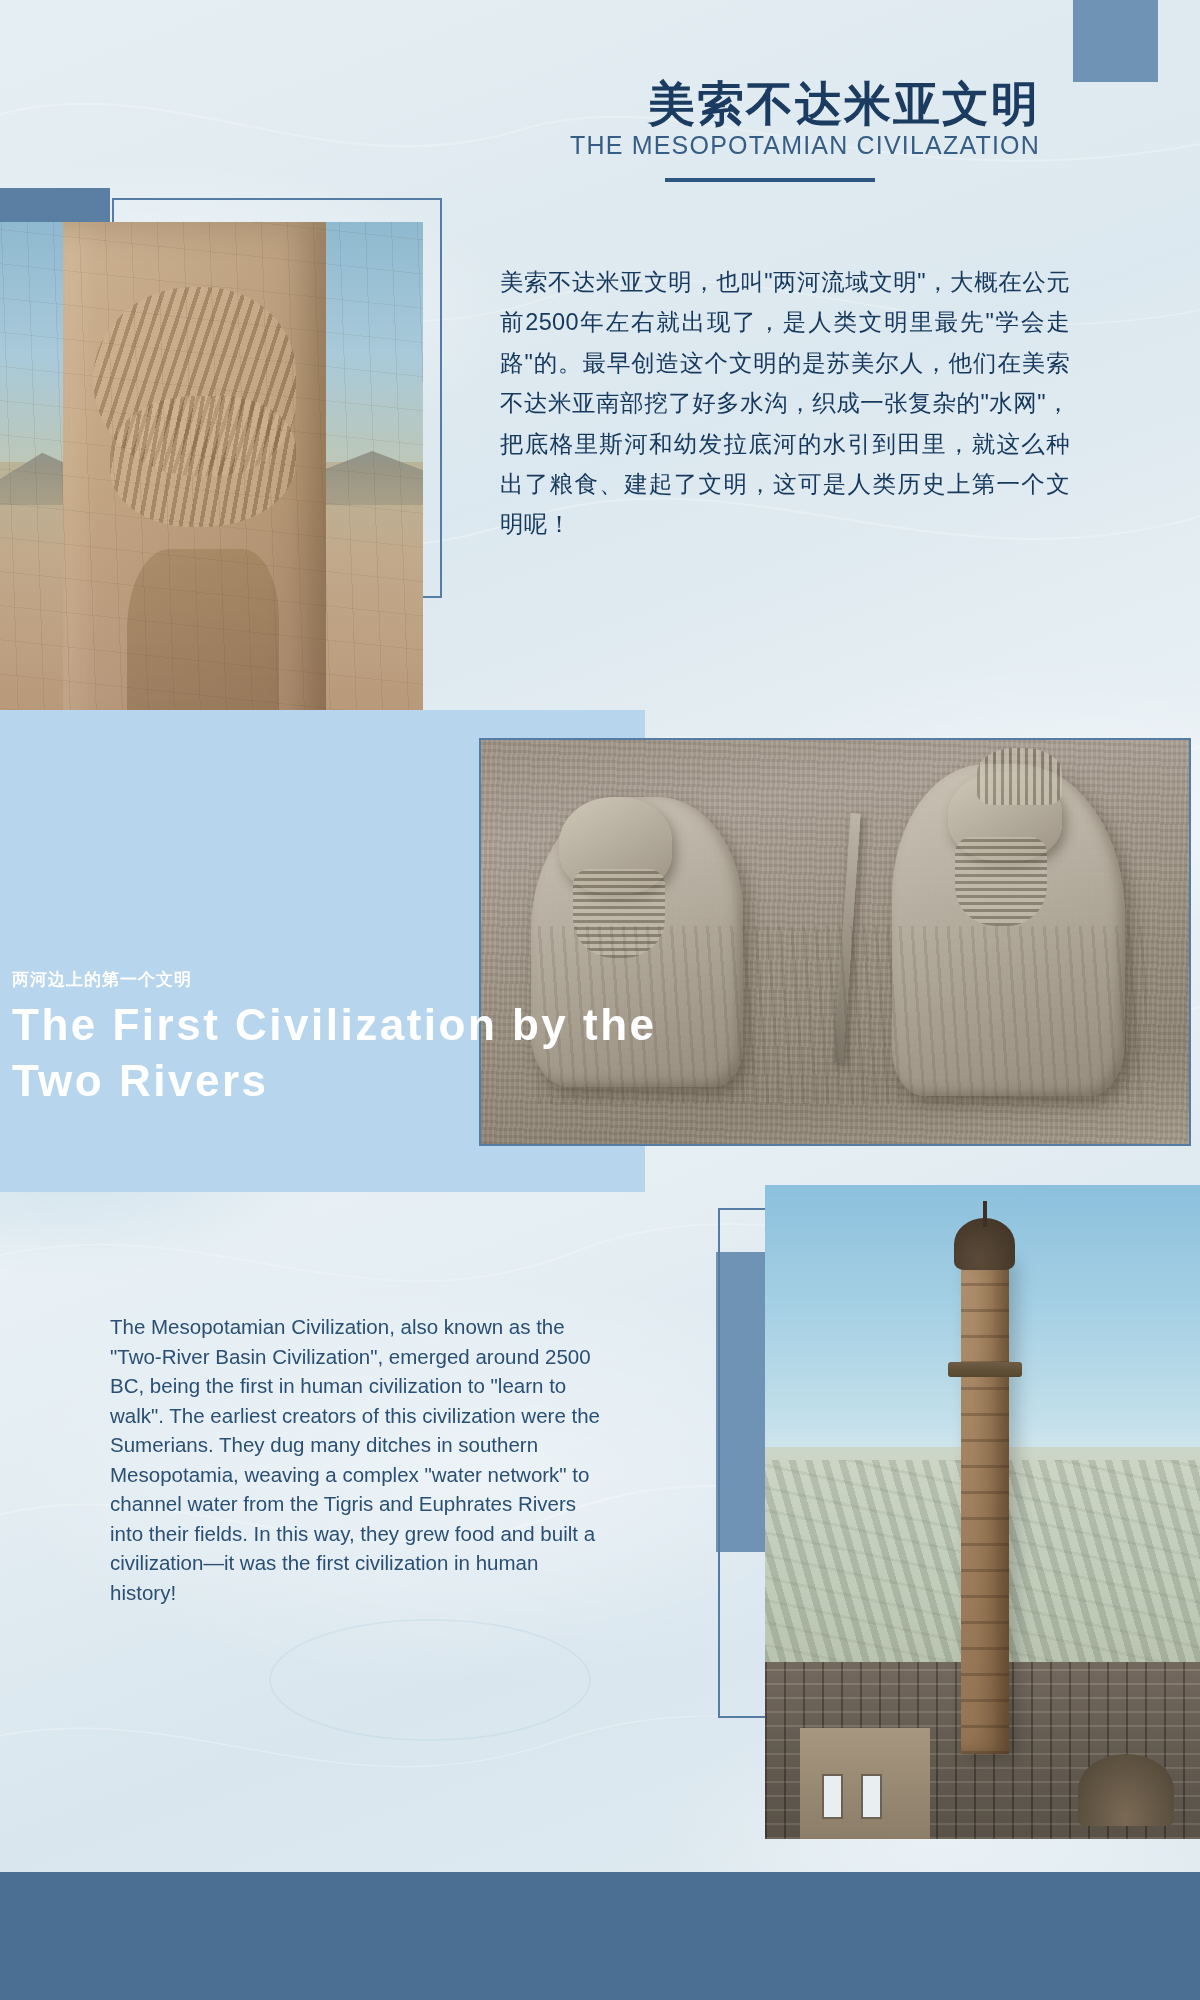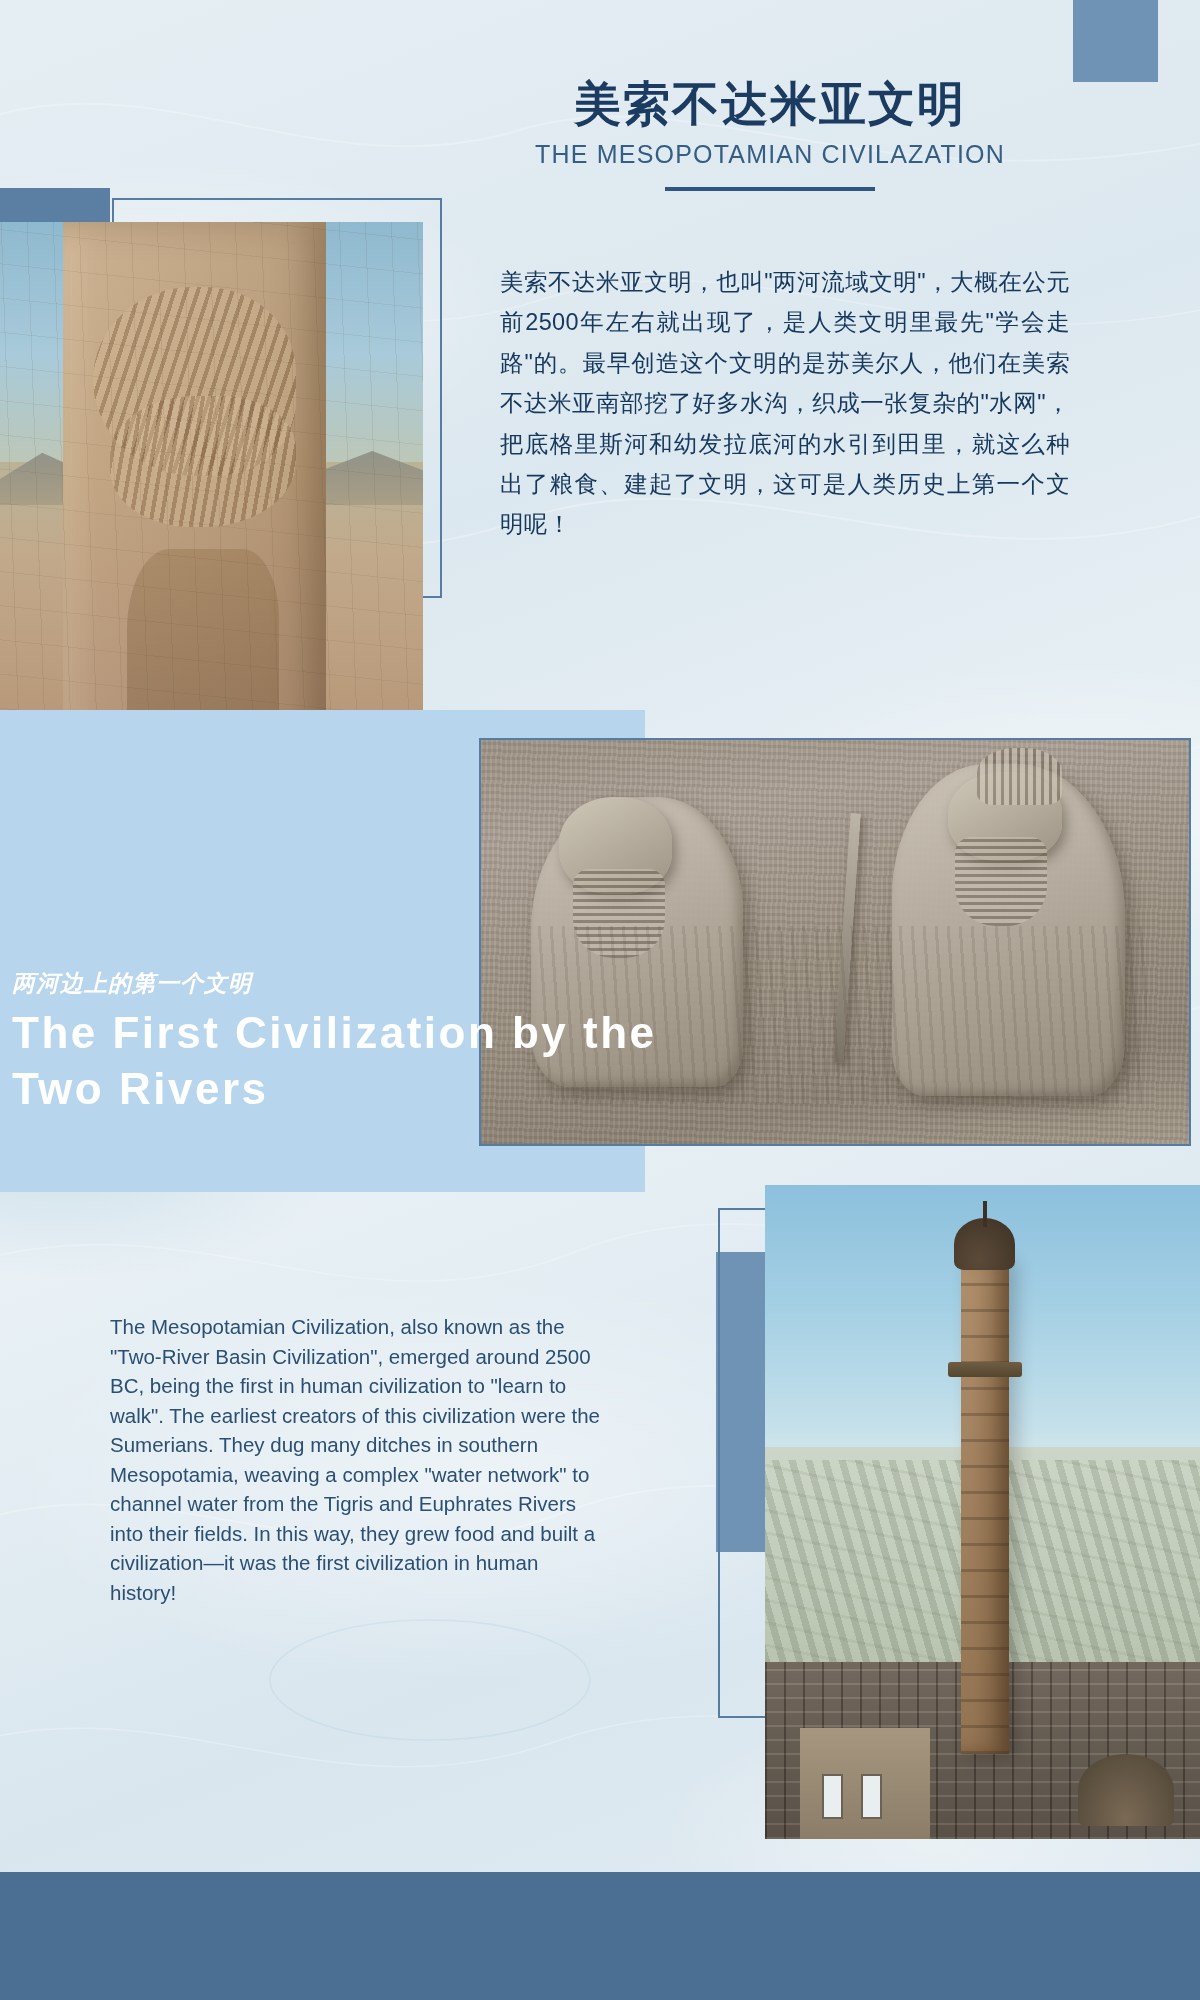--- a/index.html
+++ b/index.html
@@ -77,31 +77,30 @@
     left: 0; top: 1872px;
     width: 1200px; height: 128px;
     background: #4a6f93;
   }
 
   
   .header {
     position: absolute;
     left: 500px; top: 78px;
     width: 540px;
-    text-align: center;
+    text-align: right;
   }
   .title-cn {
     font-size: 47px;
     font-weight: 700;
     letter-spacing: 2px;
     color: #1b3b61;
     line-height: 1.12;
   }
   .title-en {
-    margin-top: 9px;
     font-size: 25px;
     letter-spacing: 1.2px;
     color: #365d83;
     font-weight: 400;
   }
   .title-rule {
     margin: 18px auto 0 auto;
     width: 210px;
     height: 4px;
     background: #2e5680;
@@ -318,25 +317,24 @@
     left: 0; top: 710px;
     width: 645px; height: 482px;
     background: #b7d5ec;
   }
   .caption-inner {
     position: absolute;
     left: 12px; top: 968px;
     width: 700px;
   }
   .caption-cn {
-    font-size: 23px;
+    font-size: 17px;
     font-weight: 700;
     color: #ffffff;
     letter-spacing: 1px;
-    font-style: italic;
   }
   .caption-en {
     margin-top: 6px;
     font-size: 44px;
     font-weight: 700;
     color: #ffffff;
     letter-spacing: 2.5px;
     line-height: 1.28;
     max-width: 690px;
   }

